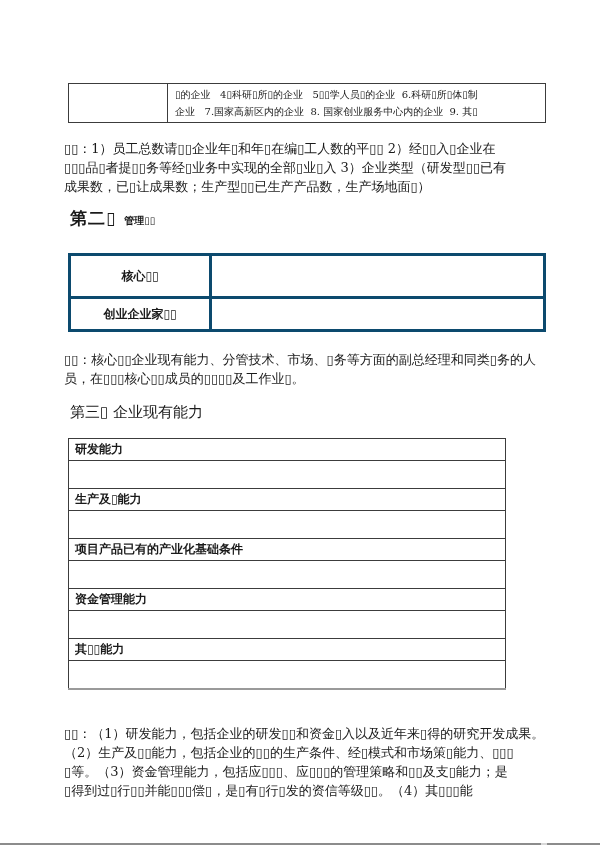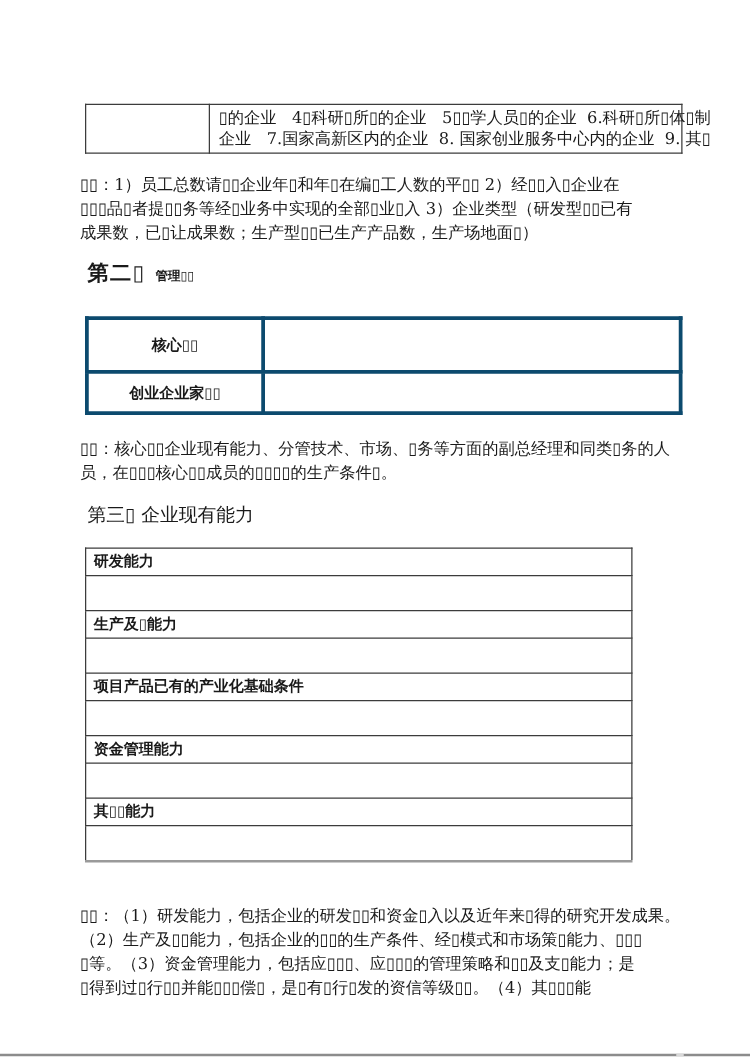--- a/index.html
+++ b/index.html
@@ -6,21 +6,21 @@
   .page{
     position:relative;width:600px;height:851px;background:#ffffff;
     color:#1a1a1a;font-family:"DejaVu Serif","Liberation Serif",serif;
     overflow:hidden;
   }
   .abs{position:absolute;}
   table{border-collapse:collapse;table-layout:fixed;}
   .line{white-space:pre;}
 
   
-  .t1{left:68px;top:83px;width:478px;font-size:13px;}
+  .t1{left:68px;top:83px;width:478px;font-size:10px;}
   .t1 td{border:1px solid #3c3c3c;vertical-align:top;padding:2px 7px;}
   .t1 .c1{width:84px;}
   .t1 .line{line-height:17px;}
 
   
   .note{left:64px;width:486px;font-size:13px;line-height:19px;}
   .n1{top:139px;}
   .n2{top:350px;}
   .n3{top:700px;margin-top:24px;}
 
@@ -90,21 +90,21 @@
     </tr>
     <tr class="r2">
       <td class="label-cell">创业企业家▯▯</td>
       <td></td>
     </tr>
   </tbody>
     </table>
 
   <div class="abs note n2">
     <div class="line">▯▯：核心▯▯企业现有能力、分管技术、市场、▯务等方面的副总经理和同类▯务的人</div>
-    <div class="line">员，在▯▯▯核心▯▯成员的▯▯▯▯的生产条件▯。</div>
+    <div class="line">员，在▯▯▯核心▯▯成员的▯▯▯▯及工作业▯。</div>
   </div>
 
   <div class="abs h3">第三▯ 企业现有能力</div>
 
   <table class="abs t3">
     <tbody>
         <tr class="hdr">
       <td>研发能力</td>
     </tr>
     <tr class="emp">

